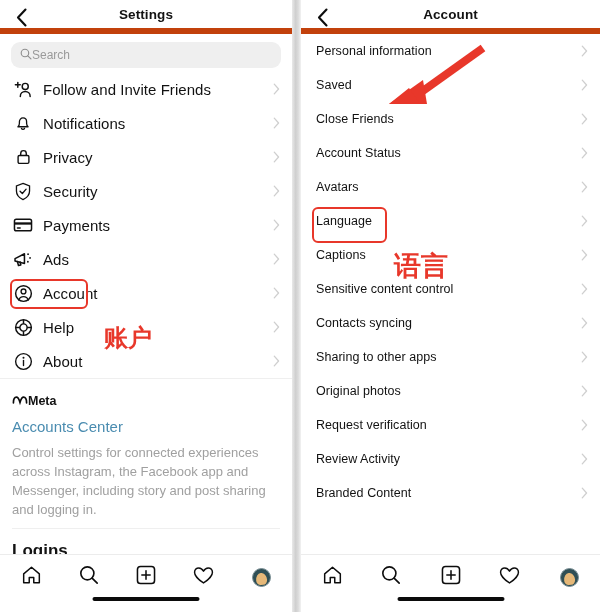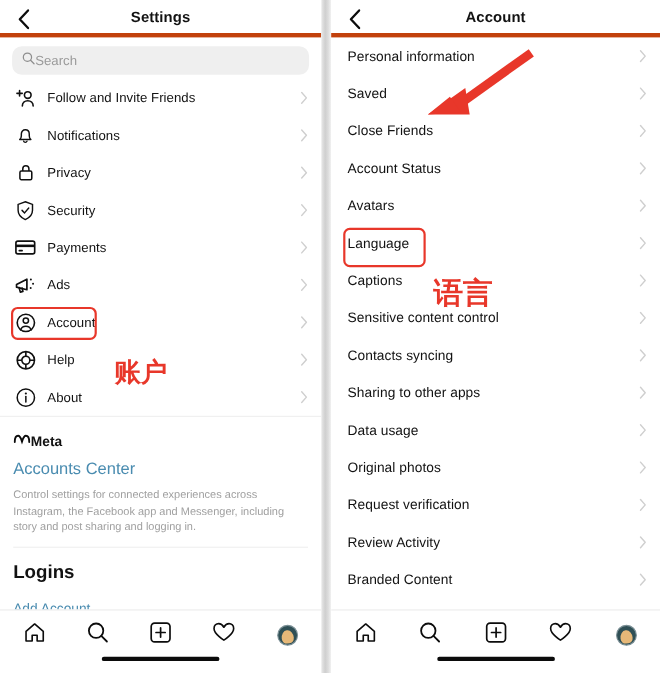--- a/index.html
+++ b/index.html
@@ -18,21 +18,21 @@
     overflow: hidden;
   }
   .phone.left  { width: 292px; }
   .gutter { width: 9px; height: 612px; background: #d8d8d8;
             background: linear-gradient(to right,#e9e9e9,#cfcfcf 40%,#dcdcdc 70%,#f2f2f2); }
   .phone.right { width: 299px; }
 
   
   .hdr {
     position: relative; height: 34px;
-    border-bottom: 4px solid #c2410c;
+    border-bottom: 6px solid #c2410c;
     display: flex; align-items: center; justify-content: center;
   }
   .hdr-title { font-size: 13.5px; font-weight: bold; color: #121212; letter-spacing: .1px; }
   .back-btn {
     position: absolute; left: 10px; top: 6px;
     width: 22px; height: 22px; display: flex; align-items: center; justify-content: center;
     cursor: pointer;
   }
   .back-btn svg { display: block; }
 
@@ -44,32 +44,32 @@
   }
   .search-box .ph { font-size: 12px; color: #9a9a9a; }
 
   
   .rows { position: relative; }
   .row {
     height: 34px; display: flex; align-items: center;
     padding: 0 12px 0 12px; position: relative; cursor: pointer;
   }
   .row .ico { width: 22px; min-width: 22px; height: 22px; display: flex; align-items: center; justify-content: center; margin-right: 9px; }
-  .row .lbl { font-size: 12px; color: #121212; flex: 1; white-space: nowrap; letter-spacing: .05px; }
+  .row .lbl { font-size: 15px; color: #121212; flex: 1; white-space: nowrap; letter-spacing: .05px; }
   .row .chev { width: 12px; display: flex; justify-content: flex-end; }
   .row.noicon { padding-left: 15px; }
   .row.noicon .lbl { font-size: 12.5px; }
 
   
   .sep-thick { height: 7px; background: #ffffff; border-top: 1px solid #efefef; }
   .meta-block { padding: 7px 12px 0 12px; }
   .meta-logo { display: flex; align-items: center; }
   .meta-logo .mname { font-size: 12.5px; font-weight: bold; color: #121212; }
   .meta-link { font-size: 15px; color: #4a8cb0; margin-top: 8px; cursor: pointer; }
-  .meta-desc { font-size: 10px; color: #a0a0a0; line-height: 1.45; margin-top: 9px; padding-right: 8px; }
+  .meta-desc { font-size: 13px; color: #a0a0a0; line-height: 1.45; margin-top: 9px; padding-right: 8px; }
   .hr { height: 1px; background: #efefef; margin: 9px 12px 0 12px; }
   .logins-h { font-size: 17px; font-weight: bold; color: #121212; padding: 12px 12px 0 12px; }
   .add-acct { font-size: 12.5px; color: #4a8cb0; padding: 16px 12px 0 12px; cursor: pointer; }
 
   
   .tabbar {
     position: absolute; left: 0; bottom: 0; width: 100%;
     height: 58px; background: #ffffff; border-top: 1px solid #ececec;
   }
   .tabs { display: flex; align-items: center; height: 40px; padding: 4px 14px 0 14px; justify-content: space-between; }
@@ -433,28 +433,20 @@
         </div>
         <div class="row noicon">
           <span class="lbl">Sharing to other apps</span>
           <span class="chev">
             <svg width="7" height="12" viewBox="0 0 8 14">
               <path d="M1.4 1.3 L6.4 7 L1.4 12.7" fill="none" stroke="#cfcfcf" stroke-width="1.5" stroke-linecap="round" stroke-linejoin="round"></path>
             </svg>
           </span>
         </div>
         <div class="row noicon">
-          <span class="lbl">Data usage</span>
-          <span class="chev">
-            <svg width="7" height="12" viewBox="0 0 8 14">
-              <path d="M1.4 1.3 L6.4 7 L1.4 12.7" fill="none" stroke="#cfcfcf" stroke-width="1.5" stroke-linecap="round" stroke-linejoin="round"></path>
-            </svg>
-          </span>
-        </div>
-        <div class="row noicon">
           <span class="lbl">Original photos</span>
           <span class="chev">
             <svg width="7" height="12" viewBox="0 0 8 14">
               <path d="M1.4 1.3 L6.4 7 L1.4 12.7" fill="none" stroke="#cfcfcf" stroke-width="1.5" stroke-linecap="round" stroke-linejoin="round"></path>
             </svg>
           </span>
         </div>
         <div class="row noicon">
           <span class="lbl">Request verification</span>
           <span class="chev">

